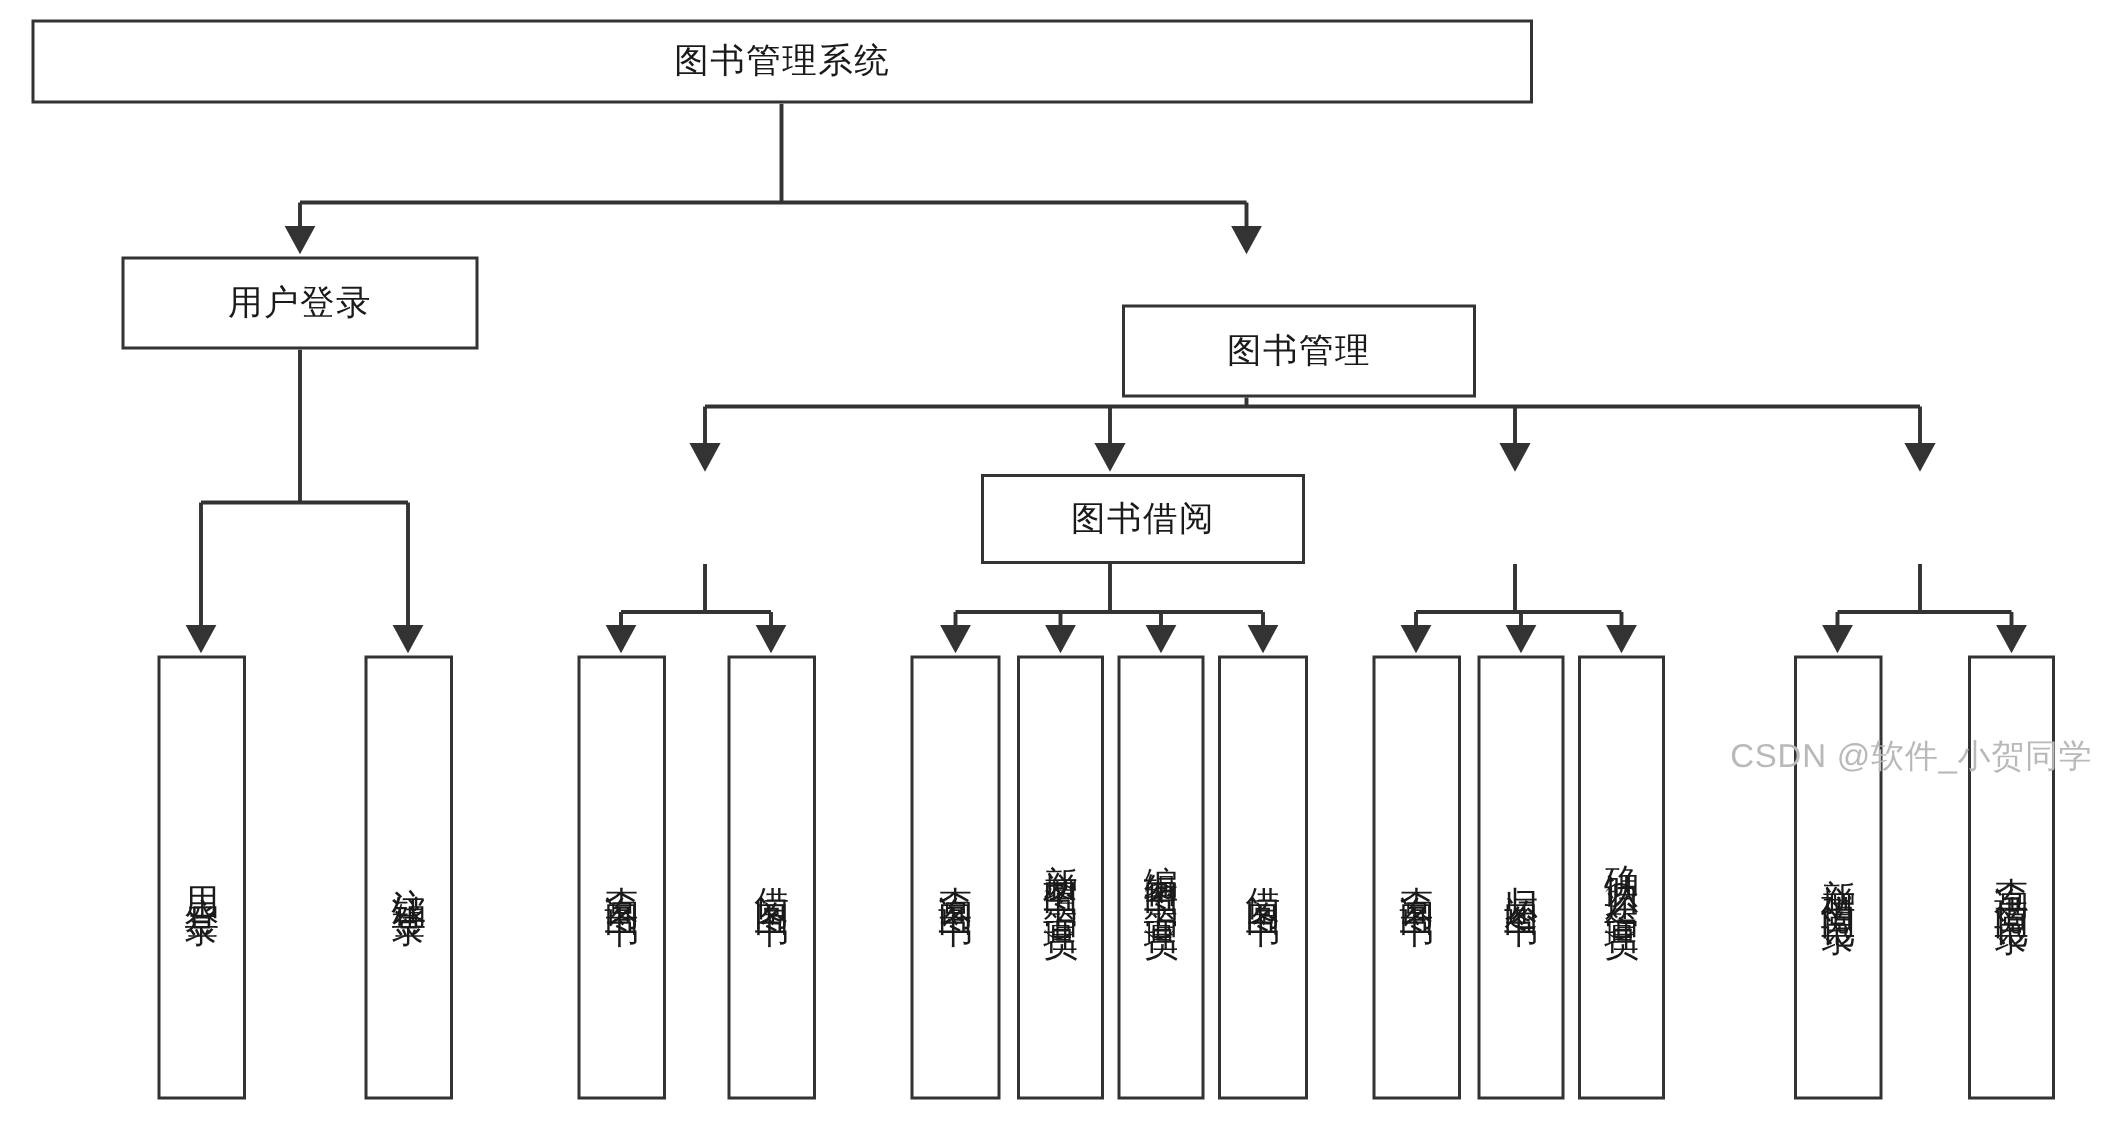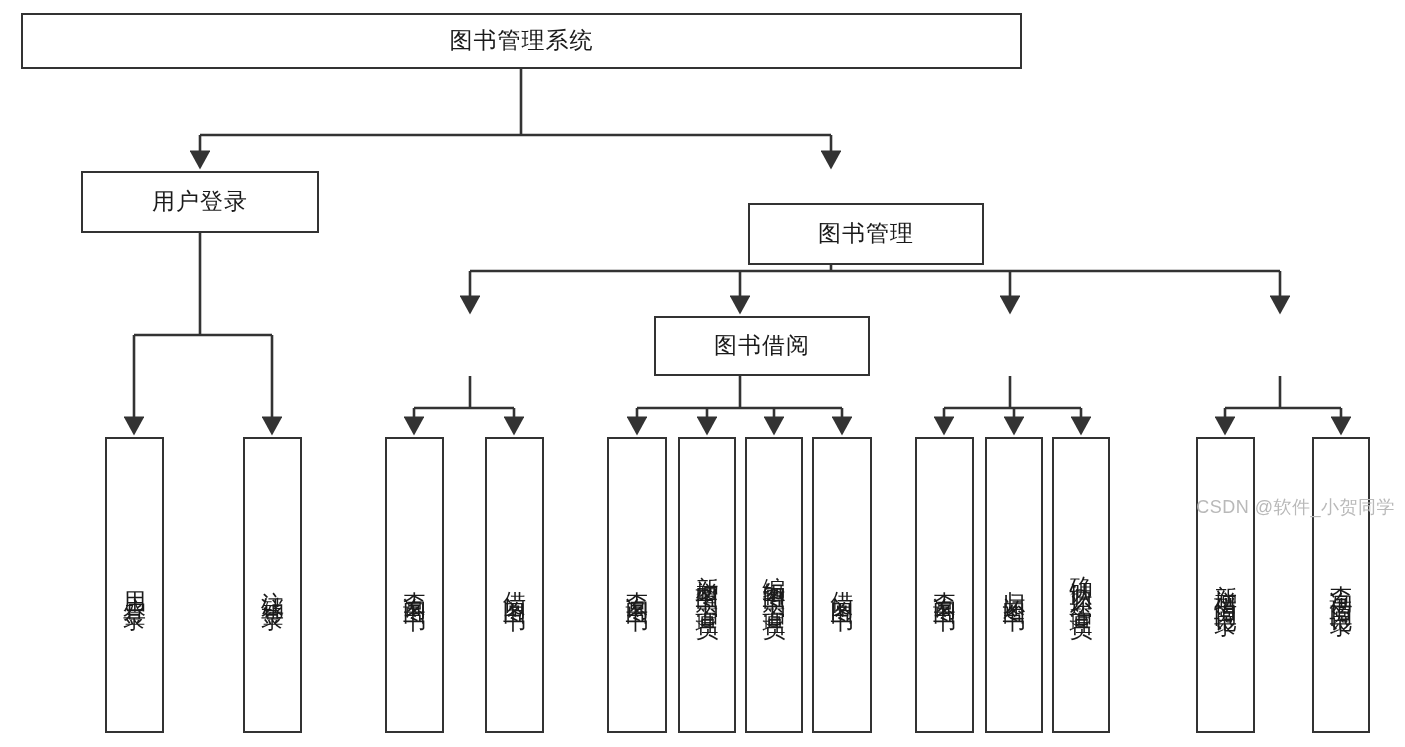--- a/index.html
+++ b/index.html
@@ -52,21 +52,21 @@
     font-size: 23px;
     letter-spacing: 6px;
     line-height: 1;
     text-align: center;
     white-space: nowrap;
   }
   .watermark {
     position: absolute;
     right: 10px;
     bottom: 6px;
-    font-size: 18px;
+    font-size: 22px;
     color: #b9b9b9;
     white-space: nowrap;
     letter-spacing: 0.5px;
     margin-left: 45px;
   }
 </style>
 </head>
 <body>
 
 <div id="diagram-root">

